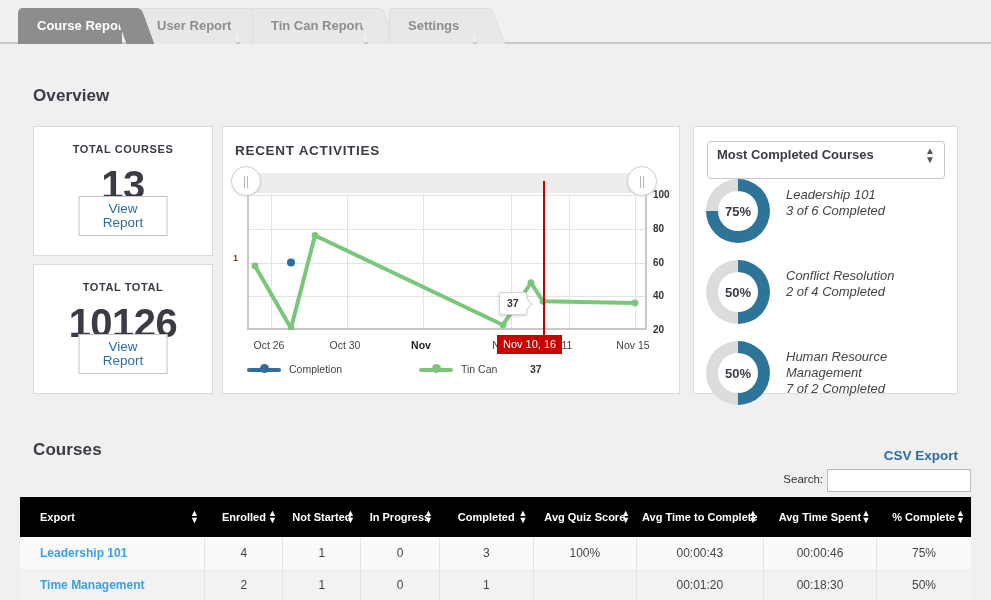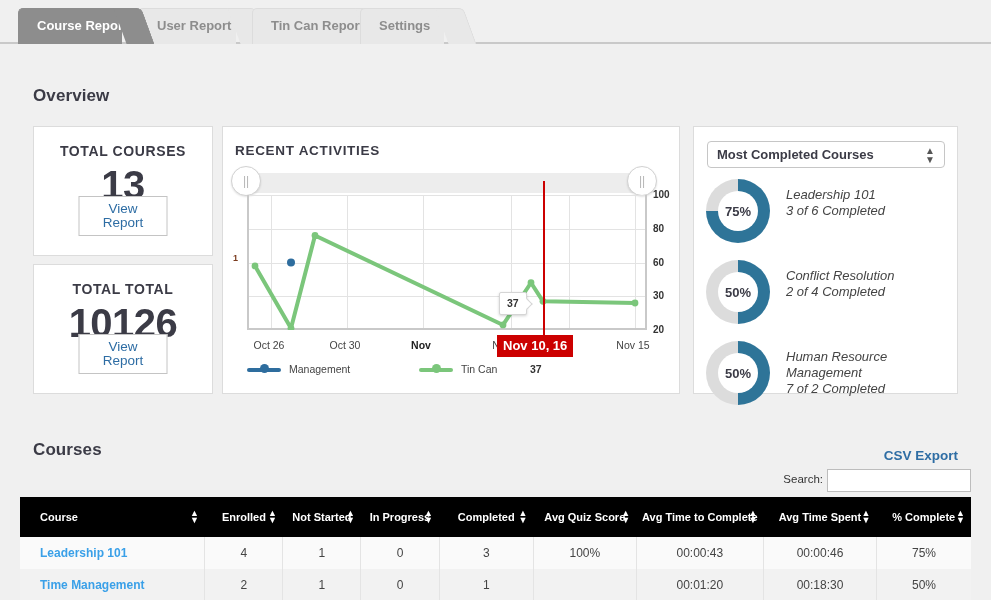--- a/index.html
+++ b/index.html
@@ -31,38 +31,38 @@
     position:absolute; right:-26px; top:-1px; width:28px; height:36px;
     background:#e8e8e8; border-top:1px solid #dcdcdc; border-right:1px solid #dcdcdc;
     transform: skewX(20deg);
     border-top-right-radius:5px;
   }
   .tab.active { background:#8d8d8d; color:#ffffff; border-color:#8d8d8d; z-index:5; }
   .tab.active .slant { background:#8d8d8d; border-color:#8d8d8d; }
   .tab.t0 { left:18px; width:104px; }
   .tab.t1 { left:138px; width:98px; }
   .tab.t2 { left:252px; width:112px; }
-  .tab.t3 { left:360px; width:84px; }
+  .tab.t3 { left:389px; width:84px; }
 
   
   .section-title {
     position:absolute; font-size:17px; font-weight:bold; color:#3b3b46;
     letter-spacing:0.1px;
   }
   #overview-title { left:33px; top:86px; }
   #courses-title  { left:33px; top:440px; }
 
   
   .card { position:absolute; background:#ffffff; border:1px solid #dcdcdc; }
 
   #card-total-courses { left:33px; top:126px; width:180px; height:130px; }
   #card-total-users   { left:33px; top:264px; width:180px; height:130px; }
   .stat-label {
     position:absolute; left:0; right:0; top:16px; text-align:center;
-    font-size:14px; font-weight:bold; color:#3b3b46; letter-spacing:0.6px;
+    font-size:11px; font-weight:bold; color:#3b3b46; letter-spacing:0.6px;
   }
   .stat-value {
     position:absolute; left:0; right:0; top:36px; text-align:center;
     font-size:40px; font-weight:bold; color:#3b3b46; letter-spacing:-0.5px;
   }
   .view-report {
     position:absolute; left:50%; transform:translateX(-50%); bottom:19px;
     background:#fff; border:1px solid #c4c4c4;
     color:#2e6da4; font-size:13.5px; padding:5px 11px 6px;
     cursor:pointer; font-family:Liberation Sans, sans-serif; line-height:1;
@@ -109,21 +109,21 @@
     position:absolute; left:430px; font-size:10px; color:#333; font-weight:bold;
   }
   .x-tick {
     position:absolute; top:176px; font-size:10.5px; color:#444; text-align:center;
     width:60px; margin-left:-30px;
   }
   .x-tick.bold { font-weight:bold; color:#222; }
 
   .x-cursor-label {
     position:absolute; top:172px; background:#cc0000; color:#fff;
-    font-size:13px; font-weight:bold; padding:3px 6px 4px; white-space:nowrap;
+    font-size:11px; font-weight:normal; padding:3px 6px 4px; white-space:nowrap;
     z-index:8;
   }
 
   .tooltip {
     position:absolute; background:#fff; border:1px solid #d5d5d5;
     box-shadow:0 1px 3px rgba(0,0,0,.18);
     font-size:10.5px; font-weight:bold; color:#333;
     padding:4px 7px 5px; z-index:7; border-radius:2px;
   }
   .tooltip .nub {
@@ -139,21 +139,21 @@
     position:absolute; left:0; top:5px; width:34px; height:4px; border-radius:2px;
   }
   .legend-dot {
     position:absolute; left:13px; top:1px; width:9px; height:9px; border-radius:50%;
   }
   .legend-text { position:absolute; left:42px; top:0; }
 
   
   #card-completed { left:693px; top:126px; width:265px; height:268px; }
   .select-wrap {
-    position:absolute; left:13px; top:14px; width:238px; height:27px;
+    position:absolute; left:13px; top:14px; width:238px; height:38px;
     background:#fff; border:1px solid #c6c6c6; border-radius:4px;
   }
   .select-wrap .sel-text {
     position:absolute; left:9px; top:5px; font-size:13px; font-weight:bold; color:#3b3b46;
   }
   .select-wrap .sel-arrows {
     position:absolute; right:9px; top:4px; font-size:10px; color:#555; line-height:9px;
   }
   .donut-row { position:absolute; left:12px; width:245px; height:68px; }
   .donut { position:absolute; left:0; top:0; width:64px; height:64px; border-radius:50%; }
@@ -284,38 +284,38 @@
           <circle cx="294" cy="106.3125" r="3.4" fill="#7bc67b"></circle>
           <circle cx="386" cy="108" r="3.4" fill="#7bc67b"></circle>
         </svg>
         <div class="cursor-line" style="left: 294px;"></div>
       </div>
 
     <div id="y-right-ticks">
         <div class="y-right-tick" style="top: 26px;">100</div>
         <div class="y-right-tick" style="top: 59.75px;">80</div>
         <div class="y-right-tick" style="top: 93.5px;">60</div>
-        <div class="y-right-tick" style="top: 127.25px;">30</div>
+        <div class="y-right-tick" style="top: 127.25px;">40</div>
         <div class="y-right-tick" style="top: 161px;">20</div>
       </div>
     <div id="x-ticks">
         <div class="x-tick" style="left: 46px;">Oct 26</div>
         <div class="x-tick" style="left: 122px;">Oct 30</div>
         <div class="x-tick bold" style="left: 198px;">Nov</div>
         <div class="x-tick" style="left: 286px;">Nov 07</div>
         <div class="x-tick" style="left: 344px;">11</div>
         <div class="x-tick" style="left: 410px;">Nov 15</div>
         <div class="x-cursor-label" style="left: 274px;">Nov 10, 16</div>
       </div>
 
     <div class="legend">
       <div class="legend-item" style="left:0;">
         <span class="legend-swatch" id="sw0" style="background: rgb(46, 109, 158);"></span>
         <span class="legend-dot" id="dt0" style="background: rgb(46, 109, 158);"></span>
-        <span class="legend-text">Management</span>
+        <span class="legend-text">Completion</span>
       </div>
       <div class="legend-item" style="left:172px;">
         <span class="legend-swatch" id="sw1" style="background: rgb(123, 198, 123);"></span>
         <span class="legend-dot" id="dt1" style="background: rgb(123, 198, 123);"></span>
         <span class="legend-text">Tin Can</span>
       </div>
       <div class="legend-item" style="left:283px;font-weight:bold;color:#333;">37</div>
     </div>
   <div class="tooltip" style="left: 276px; top: 129.312px;"><span>37</span><span class="nub"></span></div>
     </div>
@@ -376,21 +376,21 @@
       <col style="width: 76px;">
       <col style="width: 76px;">
       <col style="width: 92px;">
       <col style="width: 100px;">
       <col style="width: 124px;">
       <col style="width: 110px;">
       <col style="width: 92px;">
     </colgroup>
   <thead>
       <tr id="courses-head">
-        <th class="col-course"><span>Course</span><span class="sorter">▲<br>▼</span></th>
+        <th class="col-course"><span>Export</span><span class="sorter">▲<br>▼</span></th>
         <th><span>Enrolled</span><span class="sorter">▲<br>▼</span></th>
         <th><span>Not Started</span><span class="sorter">▲<br>▼</span></th>
         <th><span>In Progress</span><span class="sorter">▲<br>▼</span></th>
         <th><span>Completed</span><span class="sorter">▲<br>▼</span></th>
         <th><span>Avg Quiz Score</span><span class="sorter">▲<br>▼</span></th>
         <th><span>Avg Time to Complete</span><span class="sorter">▲<br>▼</span></th>
         <th><span>Avg Time Spent</span><span class="sorter">▲<br>▼</span></th>
         <th><span>% Complete</span><span class="sorter">▲<br>▼</span></th>
       </tr>
     </thead>

